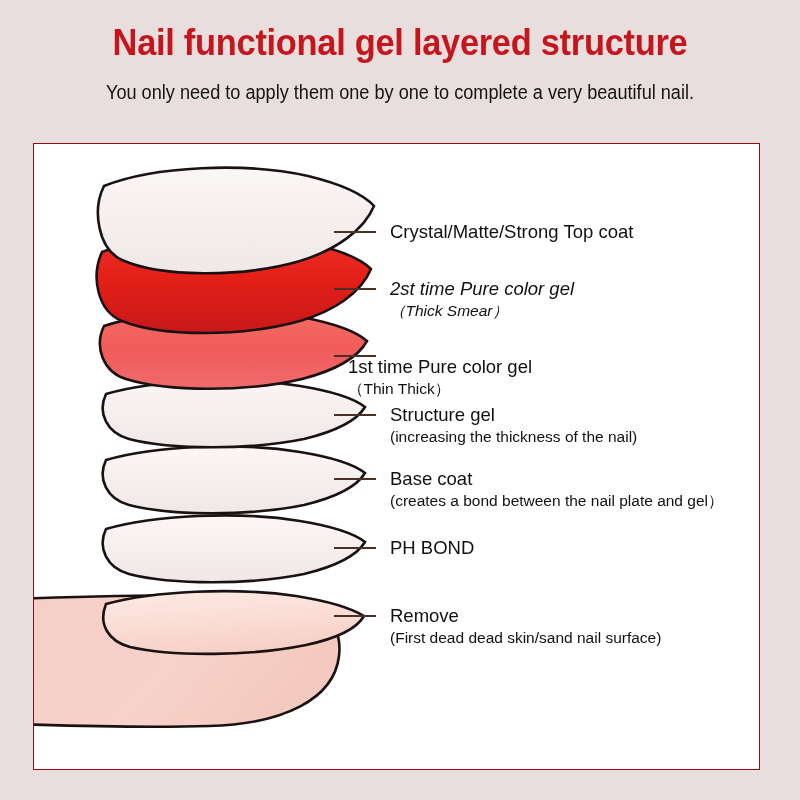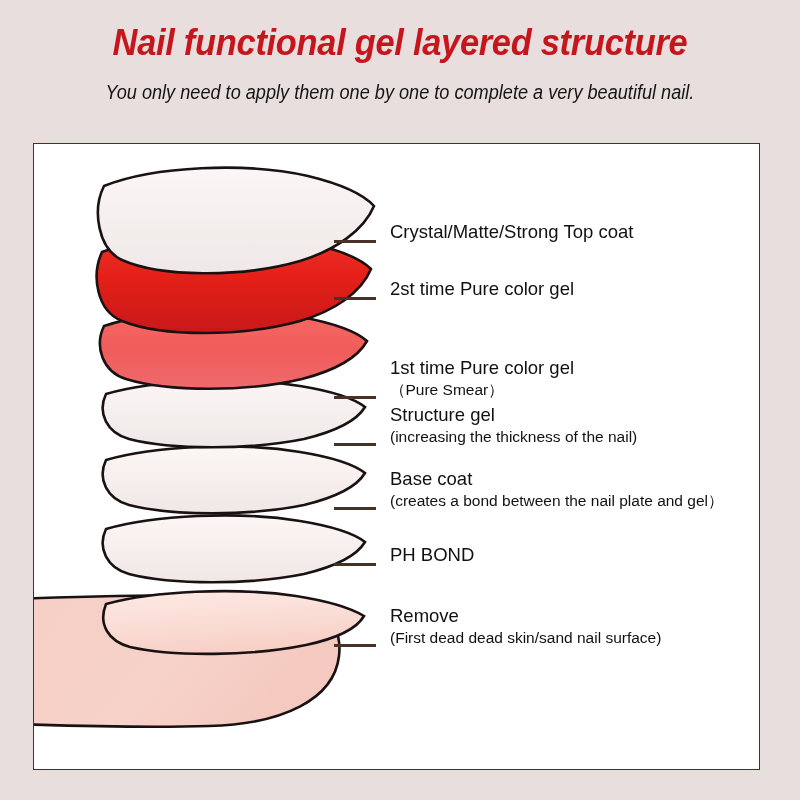--- a/index.html
+++ b/index.html
@@ -16,21 +16,20 @@
   }
 
   
   #header {
     position: absolute;
     left: 0;
     top: 0;
     width: 672px;
     height: 140px;
     text-align: center;
-    font-style: italic;
   }
   #page-title {
     position: absolute;
     left: 0;
     top: 22px;
     width: 800px;
     font-size: 37px;
     font-weight: bold;
     color: #c4161c;
     letter-spacing: -0.3px;
@@ -78,21 +77,21 @@
     left: 0;
     top: 0;
     width: 727px;
     height: 627px;
     pointer-events: none;
   }
   .legend-row {
     position: absolute;
     left: 300px;
     display: flex;
-    align-items: flex-end;
+    align-items: flex-start;
     pointer-events: auto;
   }
   .legend-rule {
     width: 42px;
     height: 2.4px;
     background: #4a3027;
     margin-top: 9px;
     flex: 0 0 auto;
   }
   .legend-text {
@@ -236,52 +235,53 @@
 
   <div id="legend">
 
     <div class="legend-row" style="top:78px;">
       <span class="legend-rule"></span>
       <span class="legend-text">
         <span class="legend-primary">Crystal/Matte/Strong Top coat</span>
       </span>
     </div>
 
-    <div class="legend-row" style="top:135px;">
+    <div class="legend-row" style="top:135px;font-style:italic;">
       <span class="legend-rule"></span>
       <span class="legend-text">
         <span class="legend-primary">2st time Pure color gel</span>
-      </span>
-    </div>
-
-    <div class="legend-row" style="top:214px;">
+        <span class="legend-secondary" style="display:block;">（Thick Smear）</span>
+      </span>
+    </div>
+
+    <div class="legend-row" style="top:202px;flex-direction:column;">
       <span class="legend-rule"></span>
       <span class="legend-text">
         <span class="legend-primary">1st time Pure color gel</span>
-        <span class="legend-secondary" style="display:block;">（Pure Smear）</span>
+        <span class="legend-secondary" style="display:block;">（Thin Thick）</span>
       </span>
     </div>
 
     <div class="legend-row" style="top:325px;">
       <span class="legend-rule"></span>
       <span class="legend-text">
         <span class="legend-primary">Base coat</span>
         <span class="legend-secondary" style="display:block;">(creates a bond between the nail plate and gel）</span>
       </span>
     </div>
 
     <div class="legend-row" style="top:261px;">
       <span class="legend-rule"></span>
       <span class="legend-text">
         <span class="legend-primary">Structure gel</span>
         <span class="legend-secondary" style="display:block;">(increasing the thickness of the nail)</span>
       </span>
     </div>
 
-    <div class="legend-row" style="top:394px;margin-top:7px;">
+    <div class="legend-row" style="top:394px;">
       <span class="legend-rule"></span>
       <span class="legend-text">
         <span class="legend-primary">PH BOND</span>
       </span>
     </div>
 
     <div class="legend-row" style="top:462px;">
       <span class="legend-rule"></span>
       <span class="legend-text">
         <span class="legend-primary">Remove</span>

